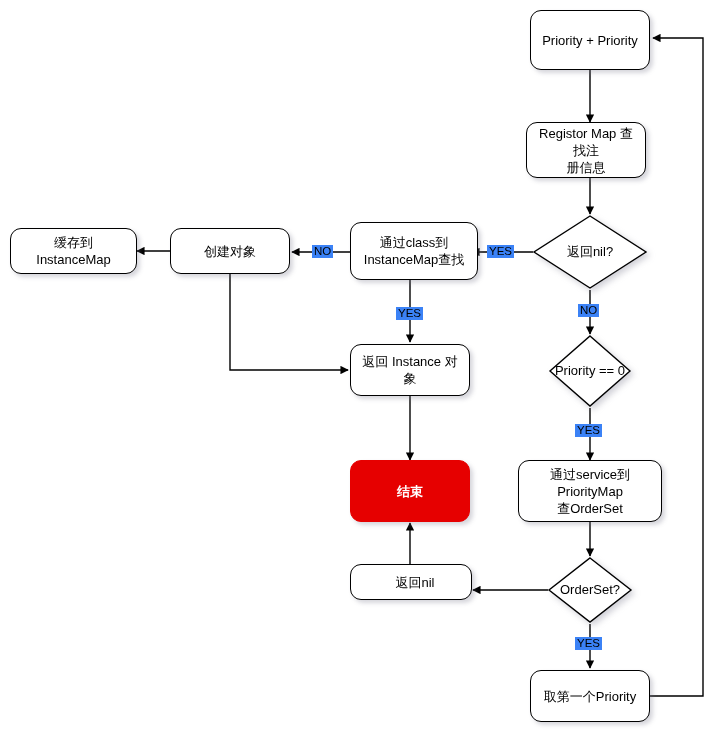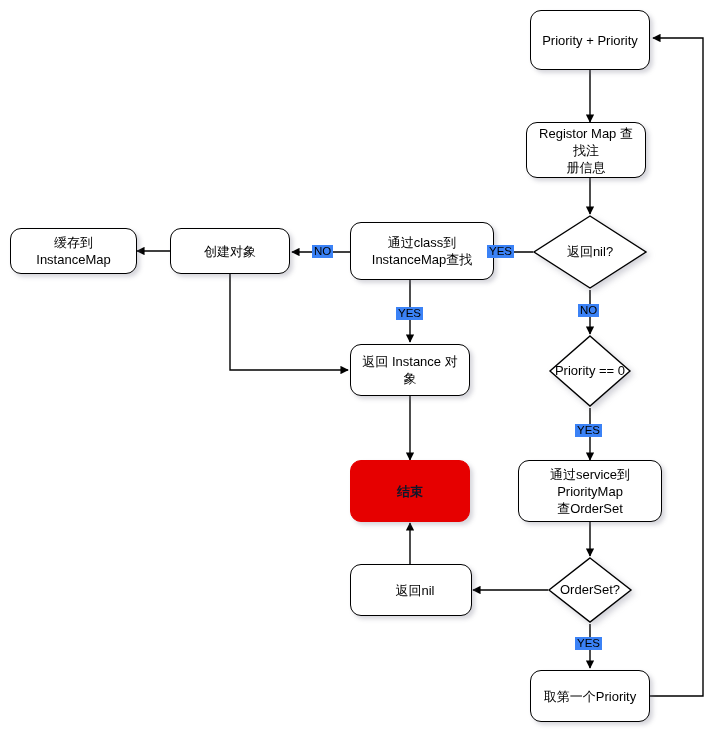--- a/index.html
+++ b/index.html
@@ -36,21 +36,21 @@
     color: #000000;
     background: #ffffff;
     border: 1.4px solid #000000;
     border-radius: 11px;
     box-shadow: 3px 3px 4px rgba(120,120,140,0.30);
     z-index: 3;
   }
   .node.terminal {
     background: #e60000;
     border-color: #e60000;
-    color: #0f172a;
+    color: #ffffff;
     font-weight: bold;
   }
   .node-label {
     padding: 0 6px;
     white-space: pre-line;
   }
   .diamond {
     position: absolute;
     z-index: 3;
   }
@@ -164,42 +164,42 @@
     <svg width="86" height="68" viewBox="0 0 86 68">
       <polygon points="43,2 84,34 43,66 2,34" fill="#ffffff" stroke="#000000" stroke-width="1.4" style="filter: drop-shadow(3px 3px 3px rgba(120,120,140,0.35));"></polygon>
     </svg>
     <div class="dtext">OrderSet?</div>
   </div>
 
   <div class="node" style="left:530px; top:670px; width:120px; height:52px;text-align:center;">
     <span class="node-label">取第一个Priority</span>
   </div>
 
-  <div class="node" style="left:350px; top:222px; width:144px; height:58px;">
+  <div class="node" style="left:350px; top:222px; width:128px; height:58px;">
     <span class="node-label">通过class到
 InstanceMap查找</span>
   </div>
 
   <div class="node" style="left:170px; top:228px; width:120px; height:46px;">
     <span class="node-label">创建对象</span>
   </div>
 
   <div class="node" style="left:10px; top:228px; width:127px; height:46px;">
     <span class="node-label">缓存到InstanceMap</span>
   </div>
 
   <div class="node" style="left:350px; top:344px; width:120px; height:52px;">
     <span class="node-label">返回 Instance 对象</span>
   </div>
 
   <div class="node terminal" style="left:350px; top:460px; width:120px; height:62px;">
     <span class="node-label">结束</span>
   </div>
 
-  <div class="node" style="left:350px; top:564px; width:122px; height:52px;padding-left:8px;">
+  <div class="node" style="left:350px; top:564px; width:122px; height:36px;padding-left:8px;">
     <span class="node-label">返回nil</span>
   </div>
 
   <div class="edge-label" style="left:487px; top:245px;">YES</div>
 
   <div class="edge-label" style="left:578px; top:304px;">NO</div>
 
   <div class="edge-label" style="left:575px; top:424px;">YES</div>
 
   <div class="edge-label" style="left:575px; top:637px;">YES</div>

